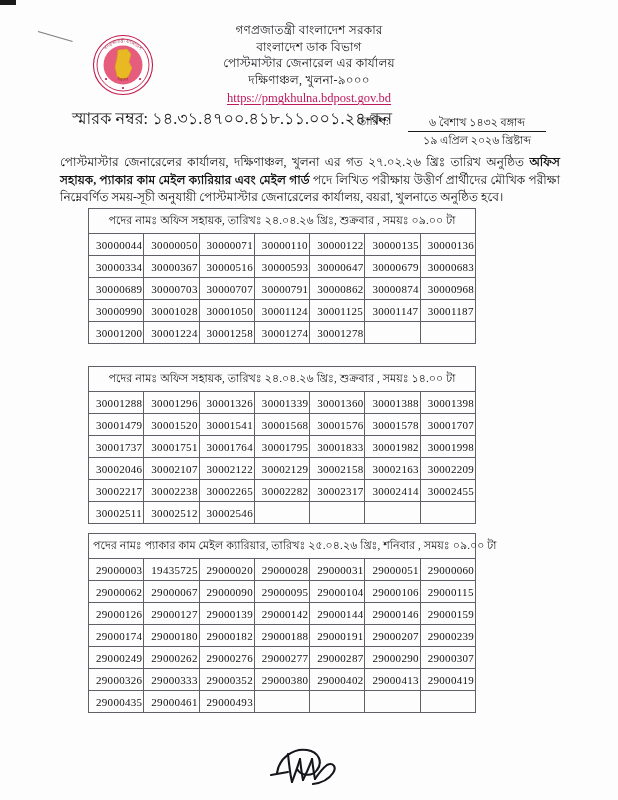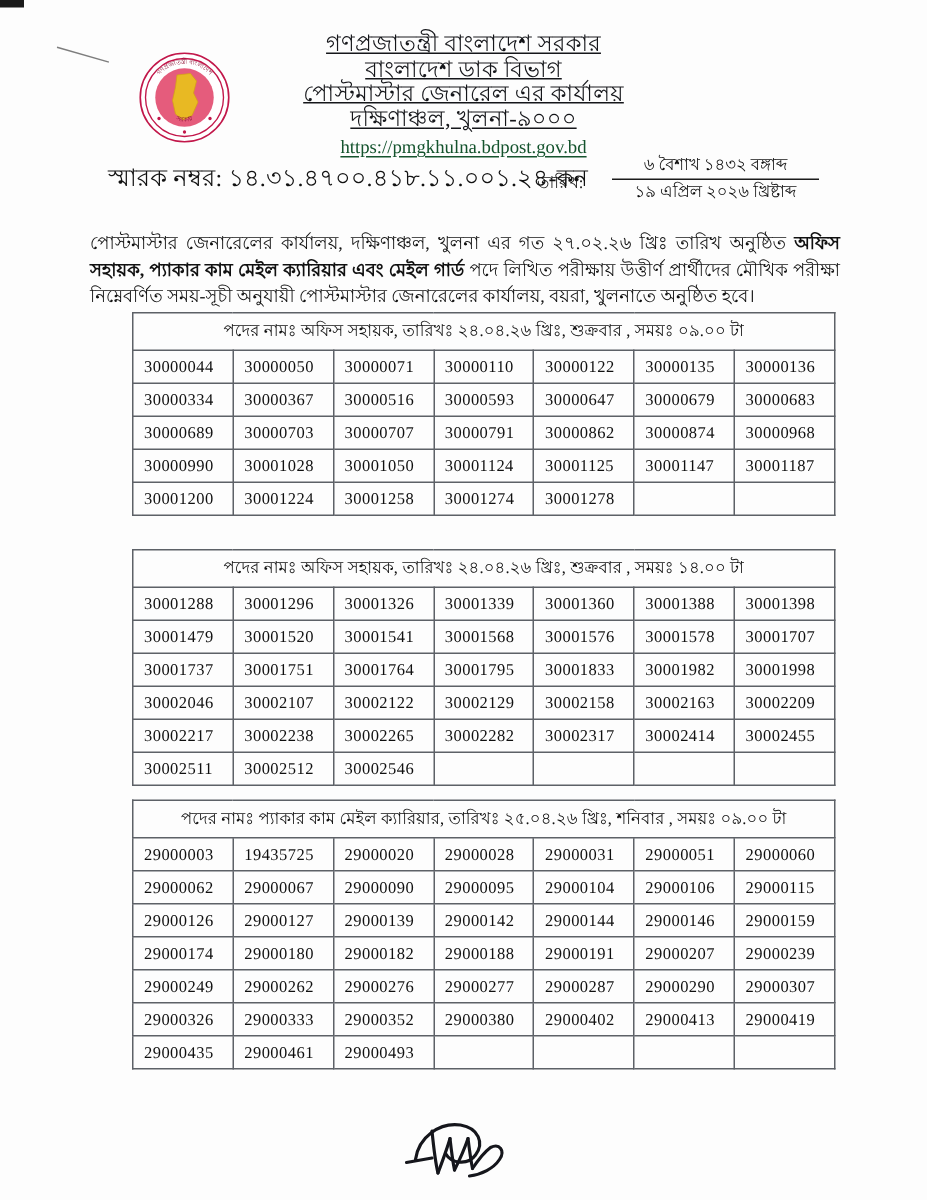--- a/index.html
+++ b/index.html
@@ -45,33 +45,32 @@
 
   
   .letterhead {
     position: absolute;
     left: 0;
     top: 22px;
     width: 618px;
     text-align: center;
   }
   .lh-line {
-    font-size: 15px;
+    font-size: 12px;
     line-height: 16.5px;
     letter-spacing: 0.2px;
     color: #15161a;
     white-space: nowrap;
-    text-decoration: underline;
   }
   .lh-url {
     display: inline-block;
     margin-top: 3px;
     font-family: "Liberation Serif", serif;
     font-size: 12.5px;
-    color: #14532d;
+    color: #be185d;
     text-decoration: underline;
     text-underline-offset: 2px;
   }
 
   
   .seal {
     position: absolute;
     left: 92px;
     top: 34px;
     width: 62px;
@@ -97,21 +96,21 @@
   .date-label {
     position: absolute;
     left: 358px;
     top: 10px;
     font-size: 11px;
     white-space: nowrap;
   }
   .date-stack {
     position: absolute;
     left: 408px;
-    top: 0px;
+    top: 12px;
     width: 138px;
     text-align: center;
   }
   .date-bn {
     font-size: 11px;
     line-height: 15px;
     white-space: nowrap;
   }
   .date-rule {
     height: 1px;
@@ -155,21 +154,21 @@
     position: absolute;
     left: 88px;
     width: 442px;
   }
   #block1 { top: 208px; }
   #block2 { top: 366px; }
   #block3 { top: 533px; }
 
   table.roll {
     border-collapse: collapse;
-    width: 469px;
+    width: 388px;
     table-layout: fixed;
   }
   table.roll td {
     border: 1px solid #5d6167;
     height: 21px;
     padding: 0 0 0 7px;
     font-size: 11px;
     font-family: "Liberation Serif", serif;
     color: #101010;
     letter-spacing: 0.3px;

